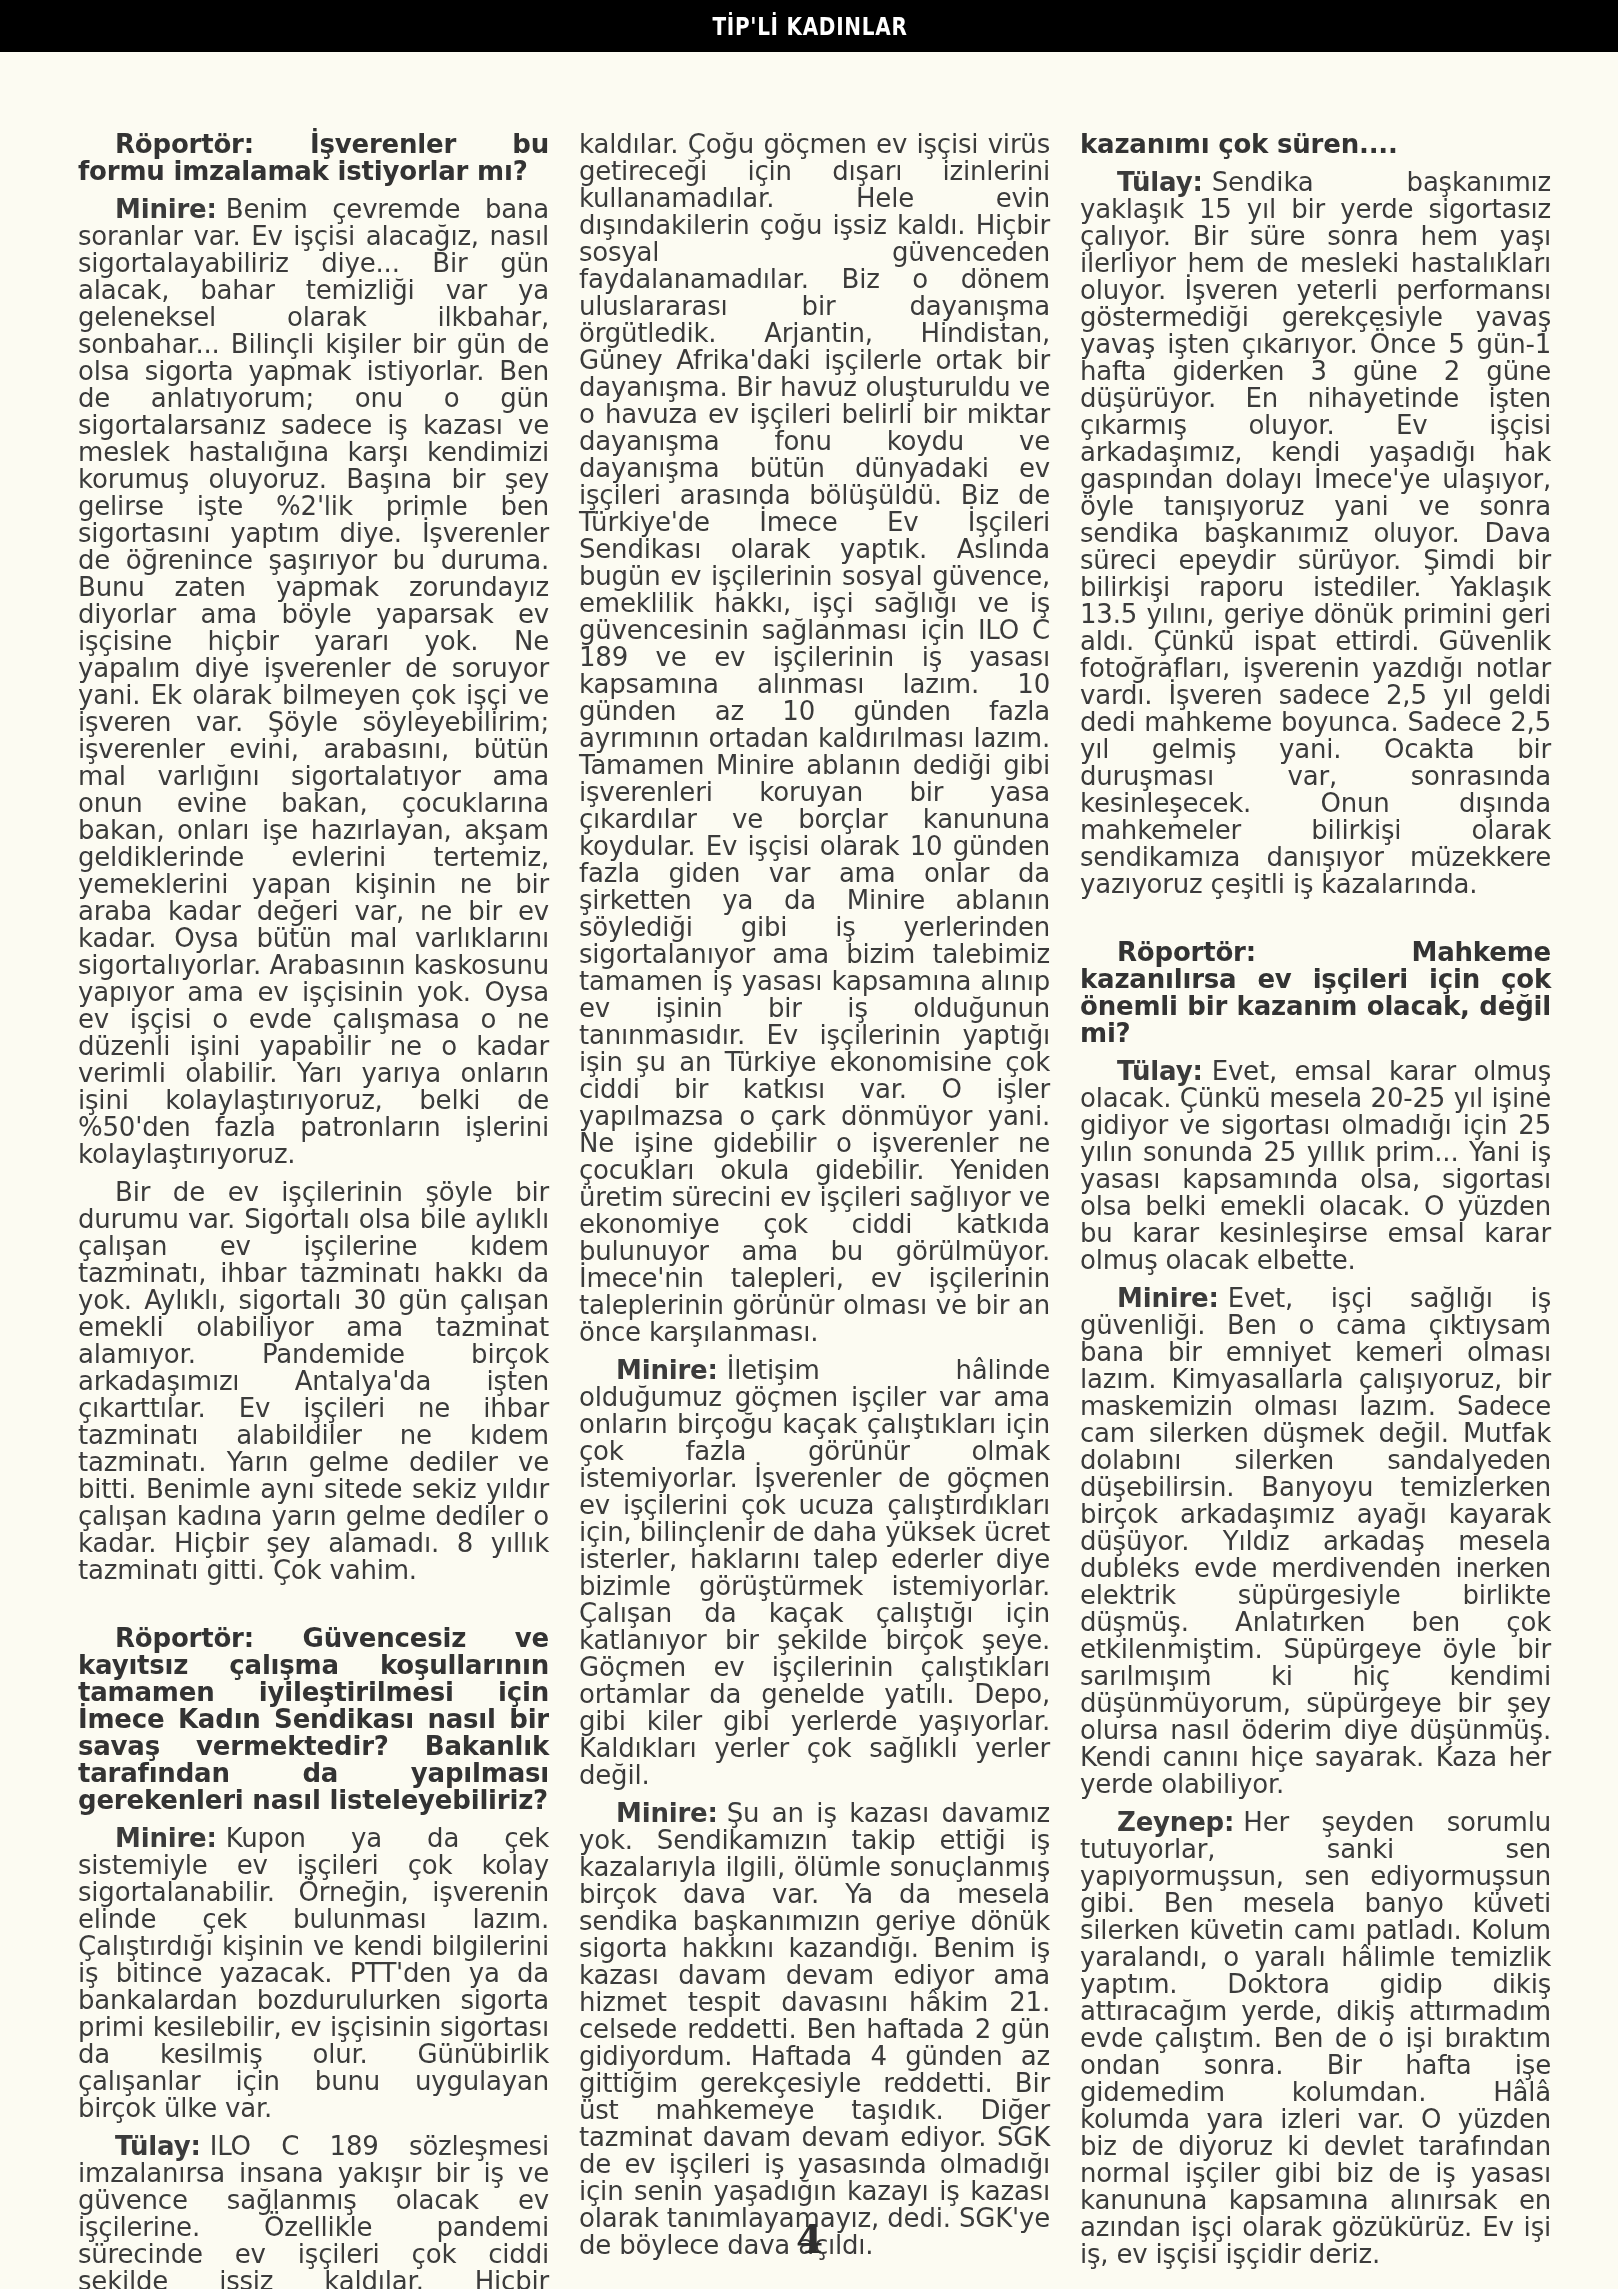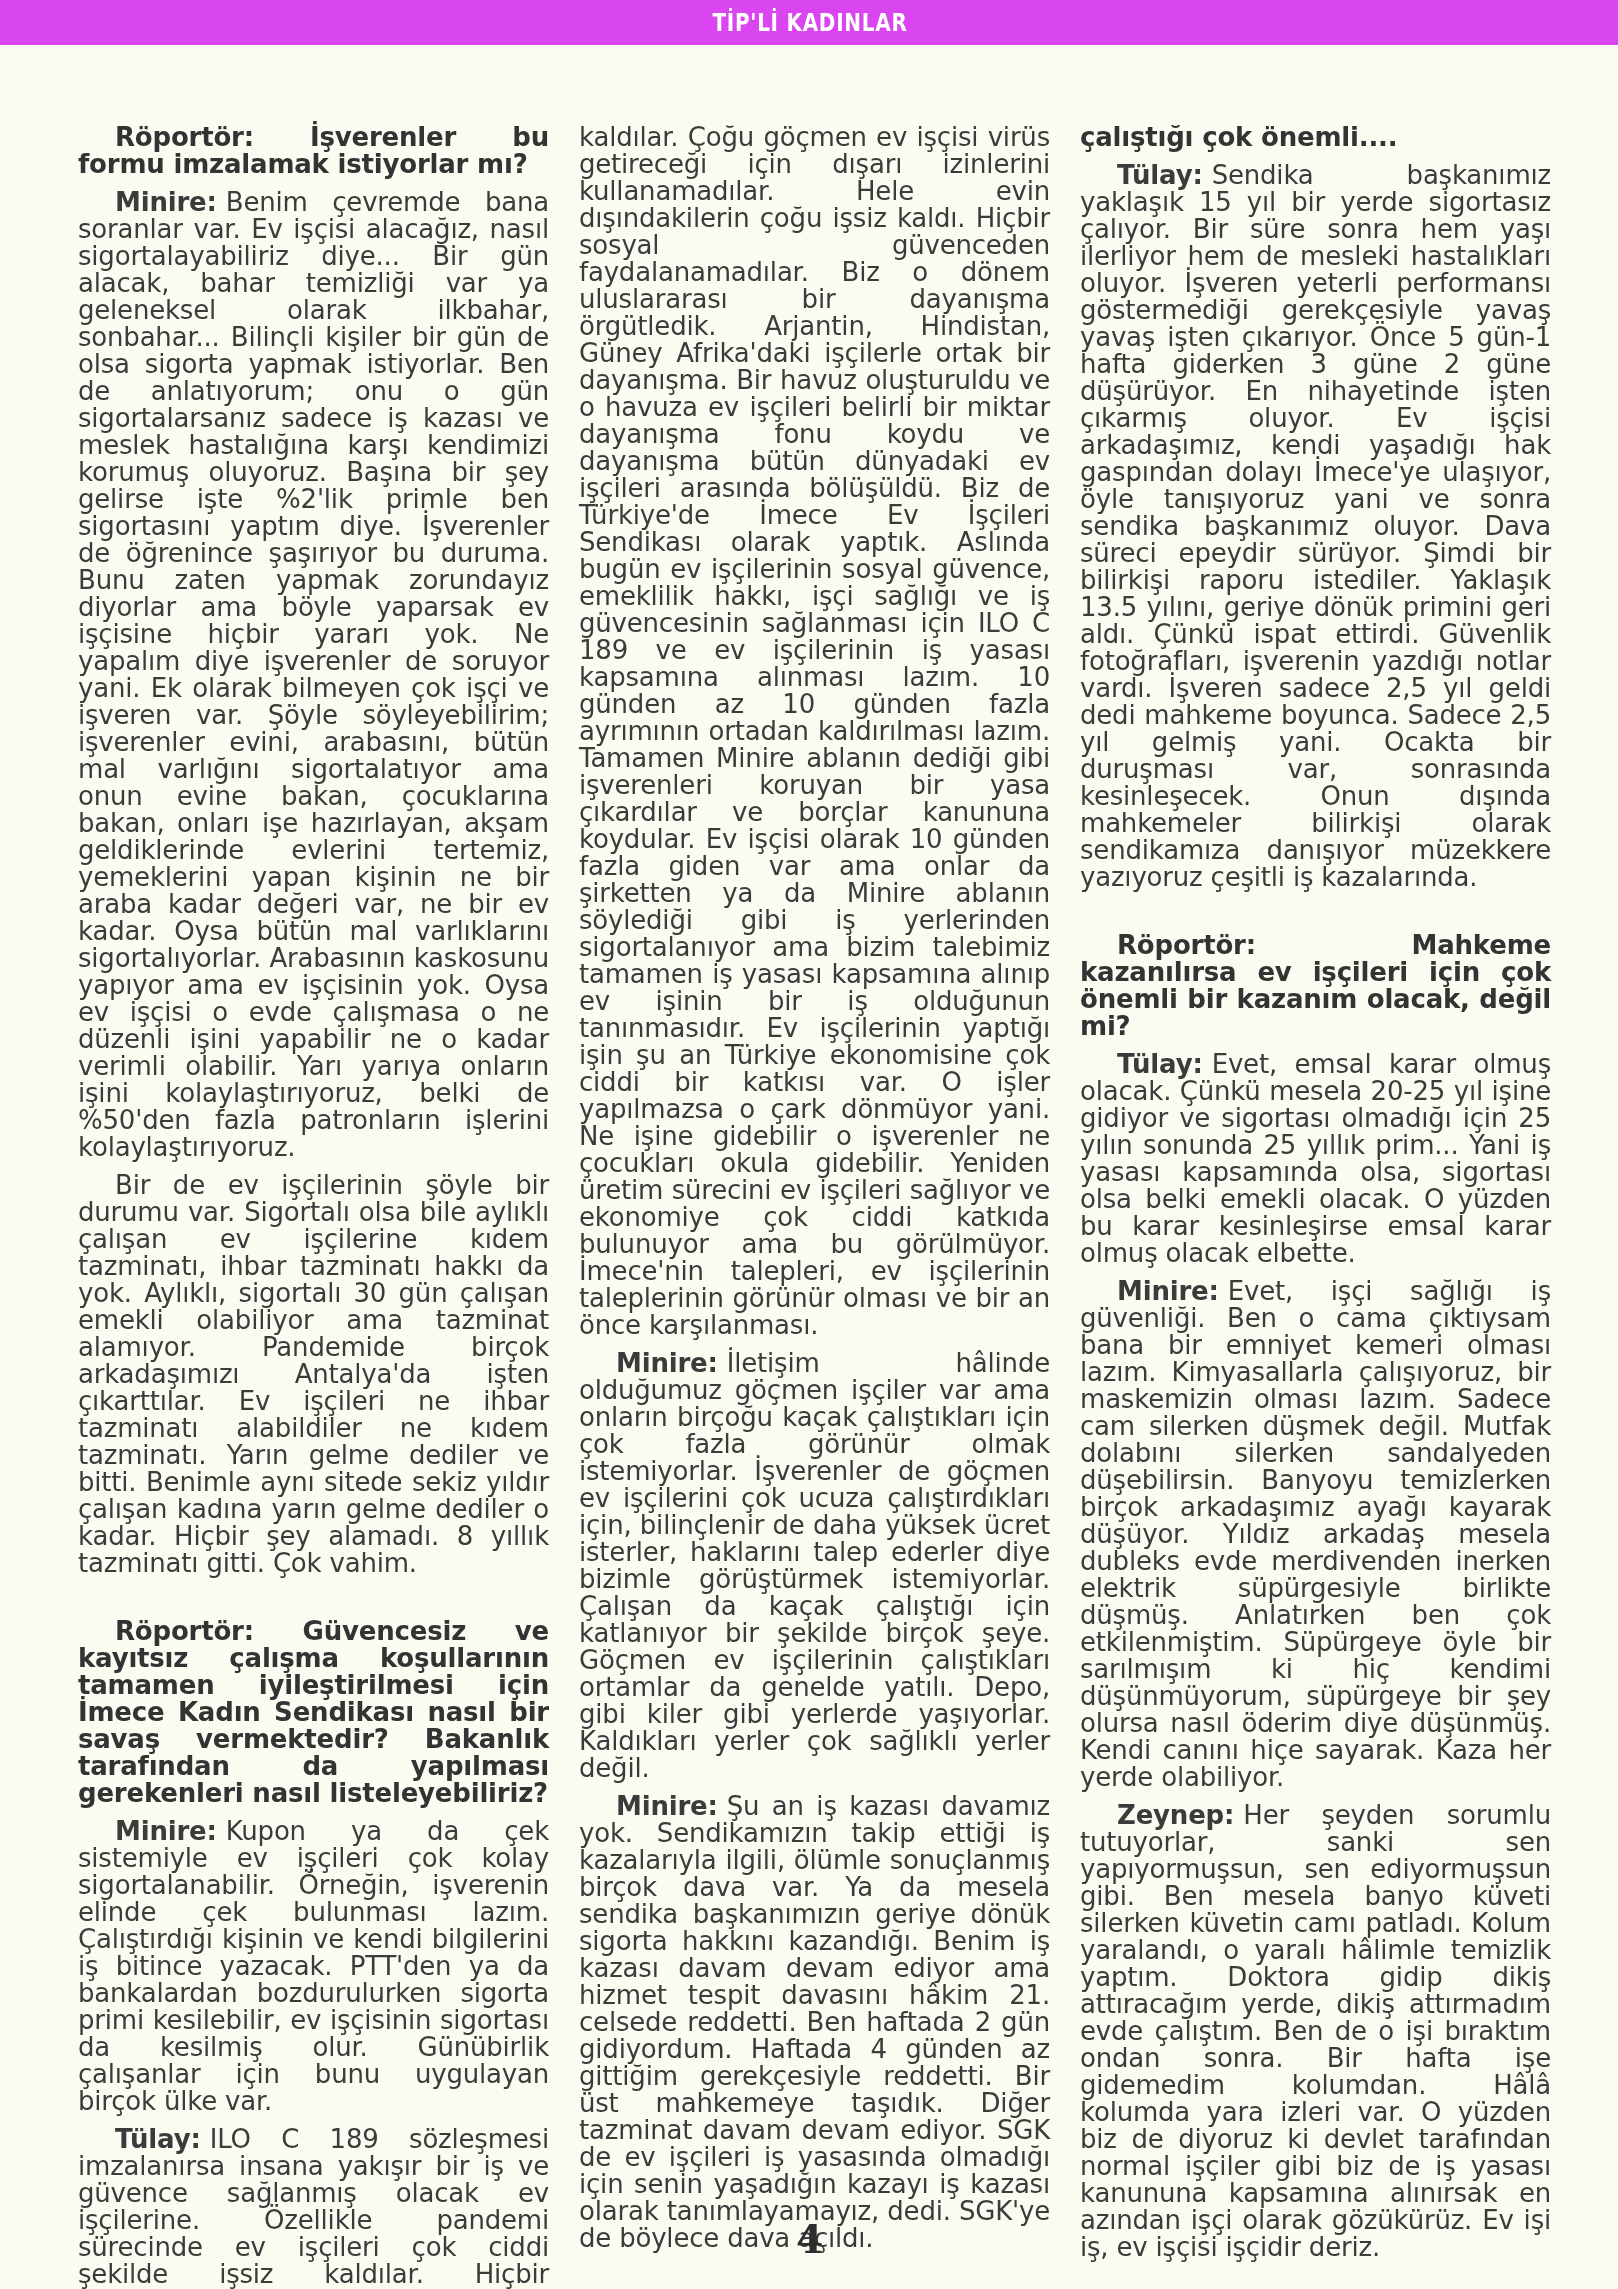--- a/index.html
+++ b/index.html
@@ -6,22 +6,22 @@
   body {
     width: 1619px;
     height: 2290px;
     position: relative;
     background: #fcfbf2;
     font-family: "DejaVu Sans", sans-serif;
     color: #3b3b3b;
     overflow: hidden;
   }
   .banner {
-    height: 45px;
-    background: #d946ef;
+    height: 52px;
+    background: #000000;
     display: flex;
     align-items: center;
     justify-content: center;
   }
   .banner-title {
     display: inline-block;
     color: #ffffff;
     font-weight: 700;
     font-size: 25px;
     letter-spacing: 0.9px;
@@ -78,21 +78,21 @@
   </div>
 
   <div class="col">
     <p class="block frag"><span>kaldılar. Çoğu göçmen ev işçisi virüs getireceği için dışarı izinlerini kullanamadılar. Hele evin dışındakilerin çoğu işsiz kaldı. Hiçbir sosyal güvenceden faydalanamadılar. Biz o dönem uluslararası bir dayanışma örgütledik. Arjantin, Hindistan, Güney Afrika'daki işçilerle ortak bir dayanışma. Bir havuz oluşturuldu ve o havuza ev işçileri belirli bir miktar dayanışma fonu koydu ve dayanışma bütün dünyadaki ev işçileri arasında bölüşüldü. Biz de Türkiye'de İmece Ev İşçileri Sendikası olarak yaptık. Aslında bugün ev işçilerinin sosyal güvence, emeklilik hakkı, işçi sağlığı ve iş güvencesinin sağlanması için ILO C 189 ve ev işçilerinin iş yasası kapsamına alınması lazım. 10 günden az 10 günden fazla ayrımının ortadan kaldırılması lazım. Tamamen Minire ablanın dediği gibi işverenleri koruyan bir yasa çıkardılar ve borçlar kanununa koydular. Ev işçisi olarak 10 günden fazla giden var ama onlar da şirketten ya da Minire ablanın söylediği gibi iş yerlerinden sigortalanıyor ama bizim talebimiz tamamen iş yasası kapsamına alınıp ev işinin bir iş olduğunun tanınmasıdır. Ev işçilerinin yaptığı işin şu an Türkiye ekonomisine çok ciddi bir katkısı var. O işler yapılmazsa o çark dönmüyor yani. Ne işine gidebilir o işverenler ne çocukları okula gidebilir. Yeniden üretim sürecini ev işçileri sağlıyor ve ekonomiye çok ciddi katkıda bulunuyor ama bu görülmüyor. İmece'nin talepleri, ev işçilerinin taleplerinin görünür olması ve bir an önce karşılanması.</span></p>
     <p class="block"><span class="speaker">Minire:</span><span>İletişim hâlinde olduğumuz göçmen işçiler var ama onların birçoğu kaçak çalıştıkları için çok fazla görünür olmak istemiyorlar. İşverenler de göçmen ev işçilerini çok ucuza çalıştırdıkları için, bilinçlenir de daha yüksek ücret isterler, haklarını talep ederler diye bizimle görüştürmek istemiyorlar. Çalışan da kaçak çalıştığı için katlanıyor bir şekilde birçok şeye. Göçmen ev işçilerinin çalıştıkları ortamlar da genelde yatılı. Depo, gibi kiler gibi yerlerde yaşıyorlar. Kaldıkları yerler çok sağlıklı yerler değil.</span></p>
     <p class="block"><span class="speaker">Minire:</span><span>Şu an iş kazası davamız yok. Sendikamızın takip ettiği iş kazalarıyla ilgili, ölümle sonuçlanmış birçok dava var. Ya da mesela sendika başkanımızın geriye dönük sigorta hakkını kazandığı. Benim iş kazası davam devam ediyor ama hizmet tespit davasını hâkim 21. celsede reddetti. Ben haftada 2 gün gidiyordum. Haftada 4 günden az gittiğim gerekçesiyle reddetti. Bir üst mahkemeye taşıdık. Diğer tazminat davam devam ediyor. SGK de ev işçileri iş yasasında olmadığı için senin yaşadığın kazayı iş kazası olarak tanımlayamayız, dedi. SGK'ye de böylece dava açıldı.</span></p>
     <p class="block q">Röportör: Haftada dönük sigorta hakkı</p>
   </div>
 
   <div class="col">
-    <p class="block q frag">çalıştığı çok önemli....</p>
+    <p class="block q frag">kazanımı çok süren....</p>
     <p class="block"><span class="speaker">Tülay:</span><span>Sendika başkanımız yaklaşık 15 yıl bir yerde sigortasız çalıyor. Bir süre sonra hem yaşı ilerliyor hem de mesleki hastalıkları oluyor. İşveren yeterli performansı göstermediği gerekçesiyle yavaş yavaş işten çıkarıyor. Önce 5 gün-1 hafta giderken 3 güne 2 güne düşürüyor. En nihayetinde işten çıkarmış oluyor. Ev işçisi arkadaşımız, kendi yaşadığı hak gaspından dolayı İmece'ye ulaşıyor, öyle tanışıyoruz yani ve sonra sendika başkanımız oluyor. Dava süreci epeydir sürüyor. Şimdi bir bilirkişi raporu istediler. Yaklaşık 13.5 yılını, geriye dönük primini geri aldı. Çünkü ispat ettirdi. Güvenlik fotoğrafları, işverenin yazdığı notlar vardı. İşveren sadece 2,5 yıl geldi dedi mahkeme boyunca. Sadece 2,5 yıl gelmiş yani. Ocakta bir duruşması var, sonrasında kesinleşecek. Onun dışında mahkemeler bilirkişi olarak sendikamıza danışıyor müzekkere yazıyoruz çeşitli iş kazalarında.</span></p>
     <p class="block q">Röportör: Mahkeme kazanılırsa ev işçileri için çok önemli bir kazanım olacak, değil mi?</p>
     <p class="block"><span class="speaker">Tülay:</span><span>Evet, emsal karar olmuş olacak. Çünkü mesela 20-25 yıl işine gidiyor ve sigortası olmadığı için 25 yılın sonunda 25 yıllık prim... Yani iş yasası kapsamında olsa, sigortası olsa belki emekli olacak. O yüzden bu karar kesinleşirse emsal karar olmuş olacak elbette.</span></p>
     <p class="block"><span class="speaker">Minire:</span><span>Evet, işçi sağlığı iş güvenliği. Ben o cama çıktıysam bana bir emniyet kemeri olması lazım. Kimyasallarla çalışıyoruz, bir maskemizin olması lazım. Sadece cam silerken düşmek değil. Mutfak dolabını silerken sandalyeden düşebilirsin. Banyoyu temizlerken birçok arkadaşımız ayağı kayarak düşüyor. Yıldız arkadaş mesela dubleks evde merdivenden inerken elektrik süpürgesiyle birlikte düşmüş. Anlatırken ben çok etkilenmiştim. Süpürgeye öyle bir sarılmışım ki hiç kendimi düşünmüyorum, süpürgeye bir şey olursa nasıl öderim diye düşünmüş. Kendi canını hiçe sayarak. Kaza her yerde olabiliyor.</span></p>
     <p class="block"><span class="speaker">Zeynep:</span><span>Her şeyden sorumlu tutuyorlar, sanki sen yapıyormuşsun, sen ediyormuşsun gibi. Ben mesela banyo küveti silerken küvetin camı patladı. Kolum yaralandı, o yaralı hâlimle temizlik yaptım. Doktora gidip dikiş attıracağım yerde, dikiş attırmadım evde çalıştım. Ben de o işi bıraktım ondan sonra. Bir hafta işe gidemedim kolumdan. Hâlâ kolumda yara izleri var. O yüzden biz de diyoruz ki devlet tarafından normal işçiler gibi biz de iş yasası kanununa kapsamına alınırsak en azından işçi olarak gözükürüz. Ev işi iş, ev işçisi işçidir deriz.</span></p>
   </div>
 
 </main>
 
 <footer class="pagenum">4</footer>

